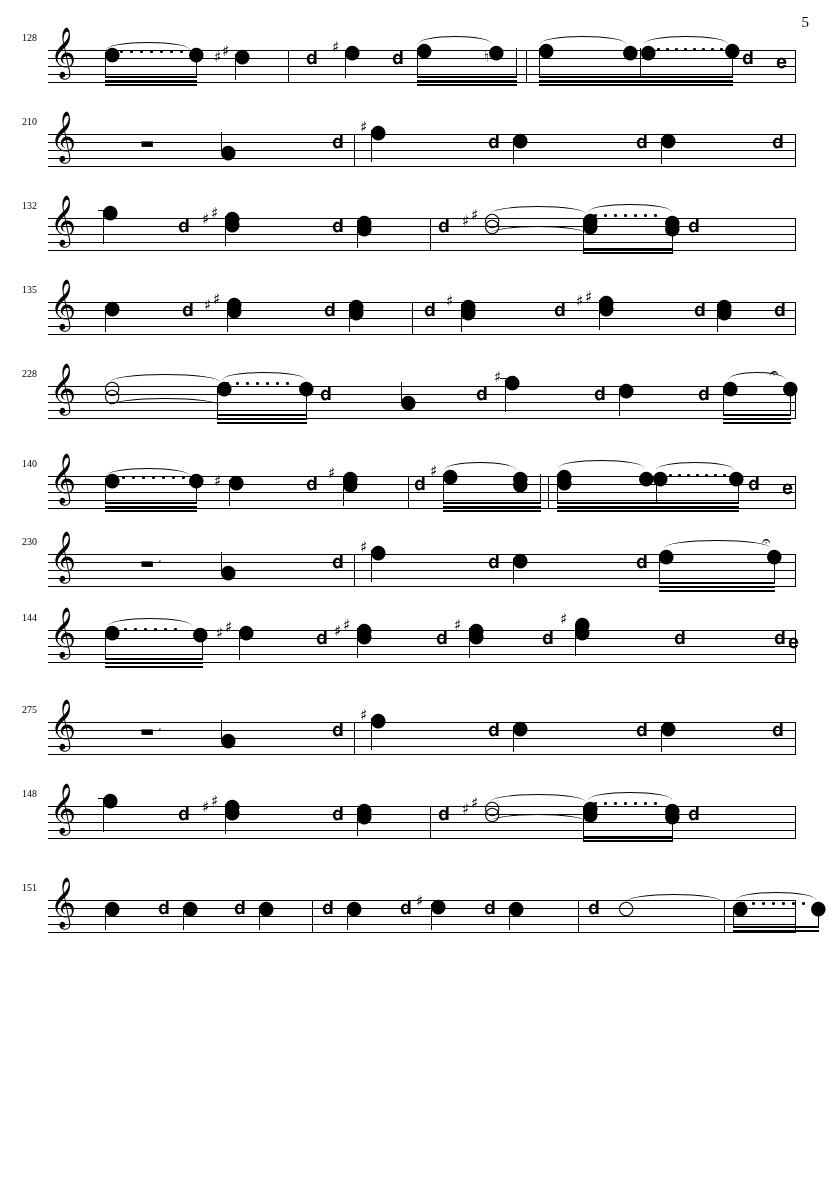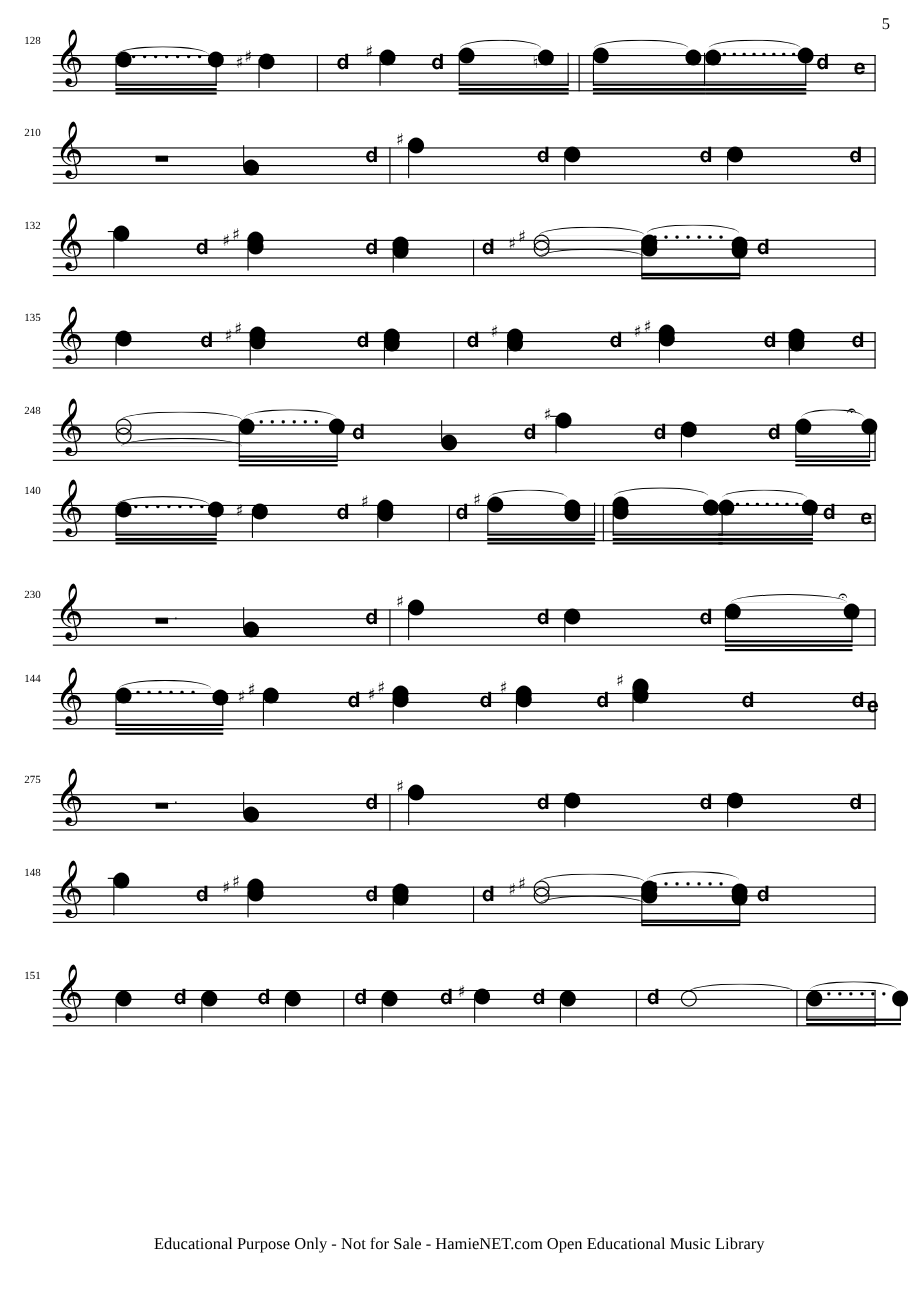--- a/index.html
+++ b/index.html
@@ -383,21 +383,21 @@
     <div class="g rest" style="left:646px; top:14px;">𝐝</div>
     <div class="g notehead" style="left:668px; top:10px;">●</div>
     <div class="g notehead" style="left:668px; top:16px;">●</div>
     <div class="stem" style="left:669px; top:18px; height:28px;"></div>
 
     <div class="g rest" style="left:726px; top:14px;">𝐝</div>
     <div class="end-barline"></div>
   </div>
 
   <div class="system" style="top:370px;">
-    <div class="measure-number">248</div>
+    <div class="measure-number">228</div>
     <div class="staff">
       <div class="line l0"></div>
         <div class="line l1"></div>
         <div class="line l2"></div>
         <div class="line l3"></div>
         <div class="line l4"></div>
     </div>
     <div class="clef g">𝄞</div>
 
     <div class="g notehead" style="left:56px; top:8px; font-size:19px;">○</div>
@@ -444,21 +444,21 @@
     <div class="tie" style="left:680px; top:2px; width:58px;"></div>
     <div class="g fermata" style="left:722px; top:-4px;">𝄐</div>
     <div class="beam" style="left:675px; top:44px; width:68px;"></div>
     <div class="beam" style="left:675px; top:48px; width:68px;"></div>
     <div class="beam" style="left:675px; top:52px; width:68px;"></div>
     <div class="g notehead" style="left:734px; top:8px;">●</div>
     <div class="stem" style="left:742px; top:16px; height:30px;"></div>
     <div class="end-barline"></div>
   </div>
 
-  <div class="system" style="top:443px;">
+  <div class="system" style="top:460px;">
     <div class="measure-number">140</div>
     <div class="staff">
       <div class="line l0"></div>
         <div class="line l1"></div>
         <div class="line l2"></div>
         <div class="line l3"></div>
         <div class="line l4"></div>
     </div>
     <div class="clef g">𝄞</div>
 
@@ -789,15 +789,14 @@
         <i style="left:60px"></i>
     </div>
     <div class="tie" style="left:688px; top:8px; width:80px;"></div>
     <div class="beam" style="left:685px; top:42px; width:86px;"></div>
     <div class="beam" style="left:685px; top:46px; width:86px;"></div>
     <div class="g notehead" style="left:762px; top:14px;">●</div>
     <div class="stem" style="left:770px; top:22px; height:22px;"></div>
     <div class="end-barline"></div>
   </div>
 
-  <div class="footer">Educational Purpose Only - Not for Sale - HamieNET.com Open Educational Music Library</div>
 
 </div>
 
 </body></html>

